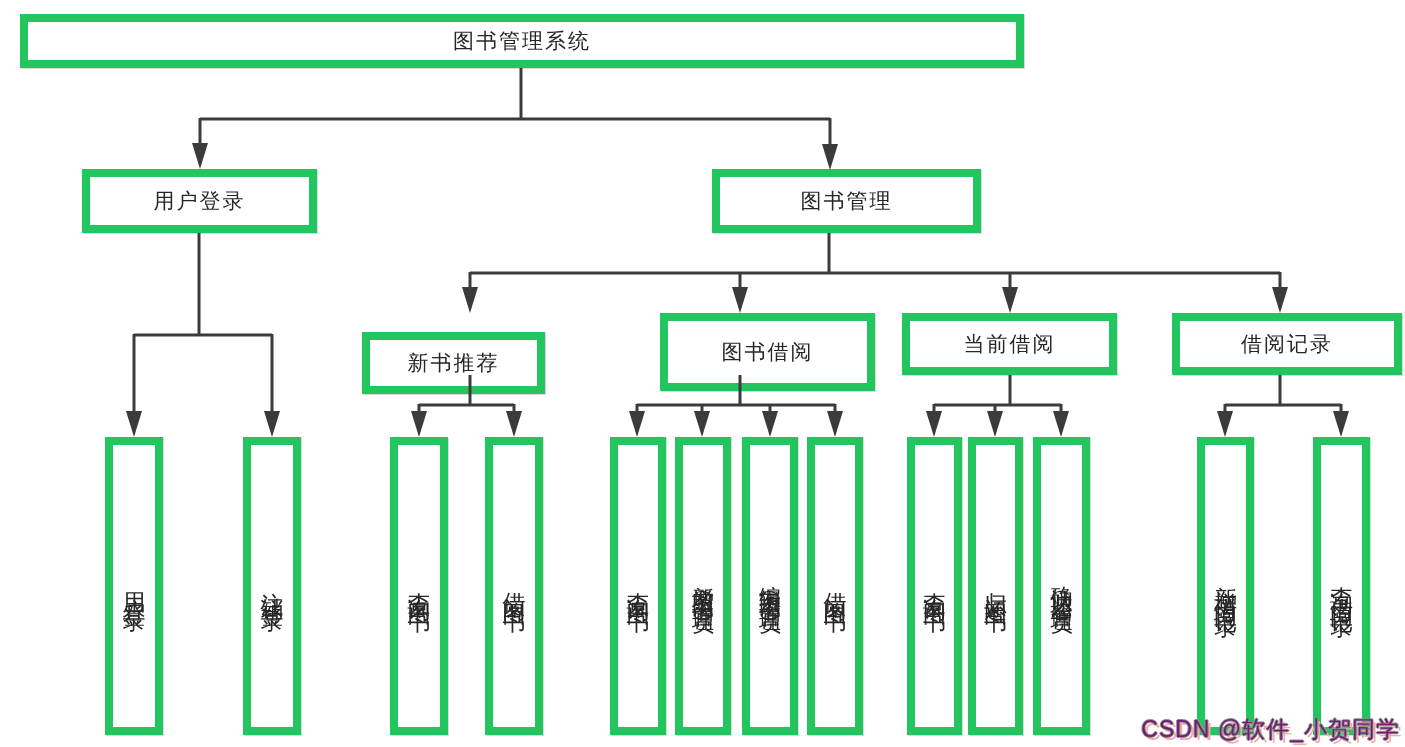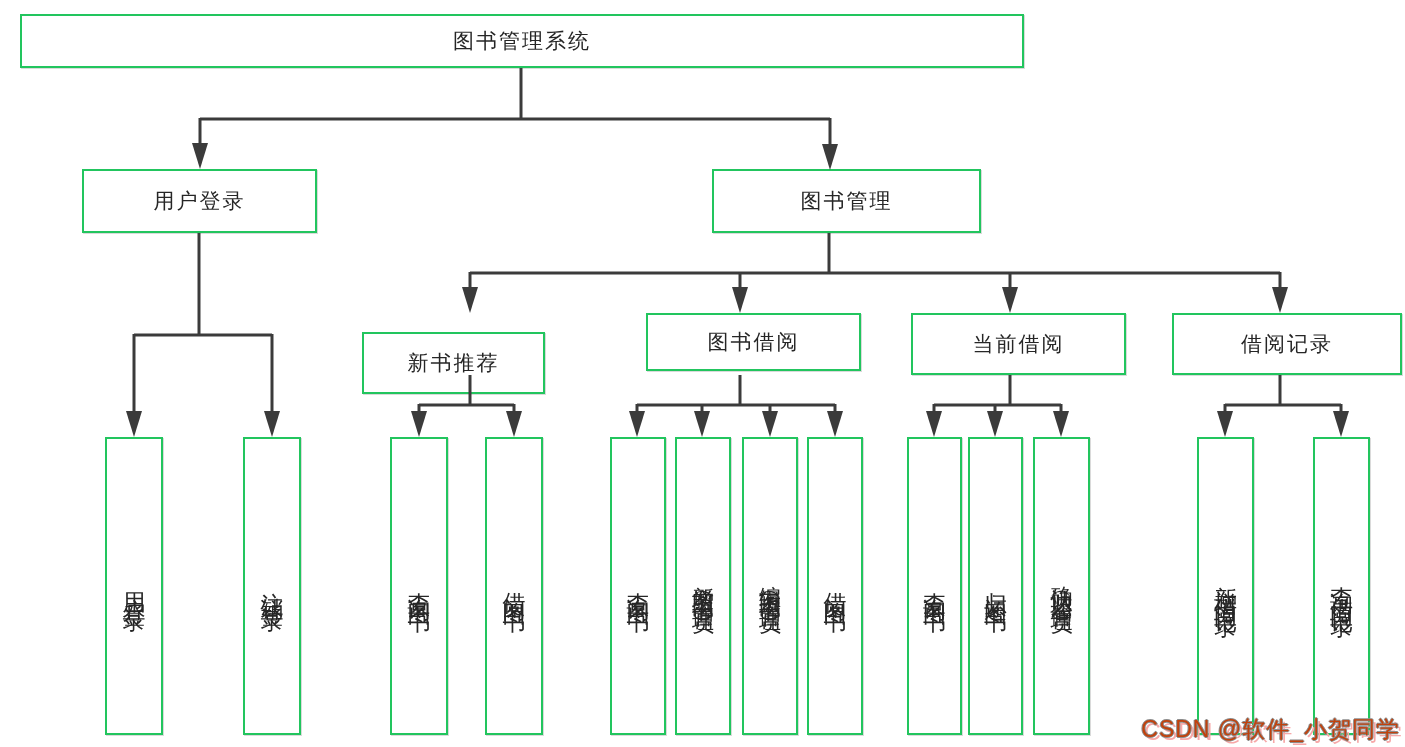--- a/index.html
+++ b/index.html
@@ -5,21 +5,21 @@
   html,body{margin:0;padding:0;}
   body{
     width:1405px;height:747px;position:relative;overflow:hidden;
     background:#ffffff;
     font-family:"Liberation Sans","DejaVu Sans",sans-serif;
   }
   .stage{position:absolute;left:0;top:0;width:1405px;height:747px;}
   .box{
     position:absolute;
     box-sizing:border-box;
-    border:2px solid #22c55e;
+    border:8px solid #22c55e;
     background:#ffffff;
     display:flex;align-items:center;justify-content:center;
     color:#262626;
     box-shadow:1px 1px 0 rgba(150,150,150,.35);
   }
   .hbox{font-size:21px;letter-spacing:2px;white-space:nowrap;}
   .root{font-size:21px;}
   .vbox{z-index:2;}
   .vbox .vtext{
     writing-mode:vertical-rl;
@@ -29,21 +29,21 @@
     letter-spacing:6px;
   }
   .vbox .vtext.long{font-size:22px;letter-spacing:4px;}
   svg.connectors{position:absolute;left:0;top:0;z-index:1;}
   .watermark{
     position:absolute;
     right:5px;bottom:2px;
     z-index:5;
     font-size:23px;
     letter-spacing:1px;
-    color:#c2410c;
+    color:#701a75;
     white-space:nowrap;
     text-shadow:
       -1px 0 0 #8d8d8d, 1px 0 0 #8d8d8d, 0 -1px 0 #8d8d8d, 0 1px 0 #8d8d8d,
       3px 3px 0 #f7a8a8;
   }
 </style>
 </head>
 <body>
 
 <div class="stage">
@@ -121,24 +121,24 @@
   <div class="box hbox" style="left:82px;top:169px;width:235px;height:64px;">
     <span>用户登录</span>
   </div>
   <div class="box hbox" style="left:712px;top:169px;width:269px;height:64px;">
     <span>图书管理</span>
   </div>
 
   <div class="box hbox" style="left:362px;top:332px;width:183px;height:62px;">
     <span>新书推荐</span>
   </div>
-  <div class="box hbox" style="left:646px;top:313px;width:215px;height:58px;">
+  <div class="box hbox" style="left:660px;top:313px;width:215px;height:78px;">
     <span>图书借阅</span>
   </div>
-  <div class="box hbox" style="left:902px;top:313px;width:215px;height:62px;margin-left:9px;">
+  <div class="box hbox" style="left:902px;top:313px;width:215px;height:62px;">
     <span>当前借阅</span>
   </div>
   <div class="box hbox" style="left:1172px;top:313px;width:230px;height:62px;">
     <span>借阅记录</span>
   </div>
 
   <div class="box vbox" style="left:105px;top:437px;width:58px;height:298px;">
     <span class="vtext">用户登录</span>
   </div>
   <div class="box vbox" style="left:243px;top:437px;width:58px;height:298px;">

